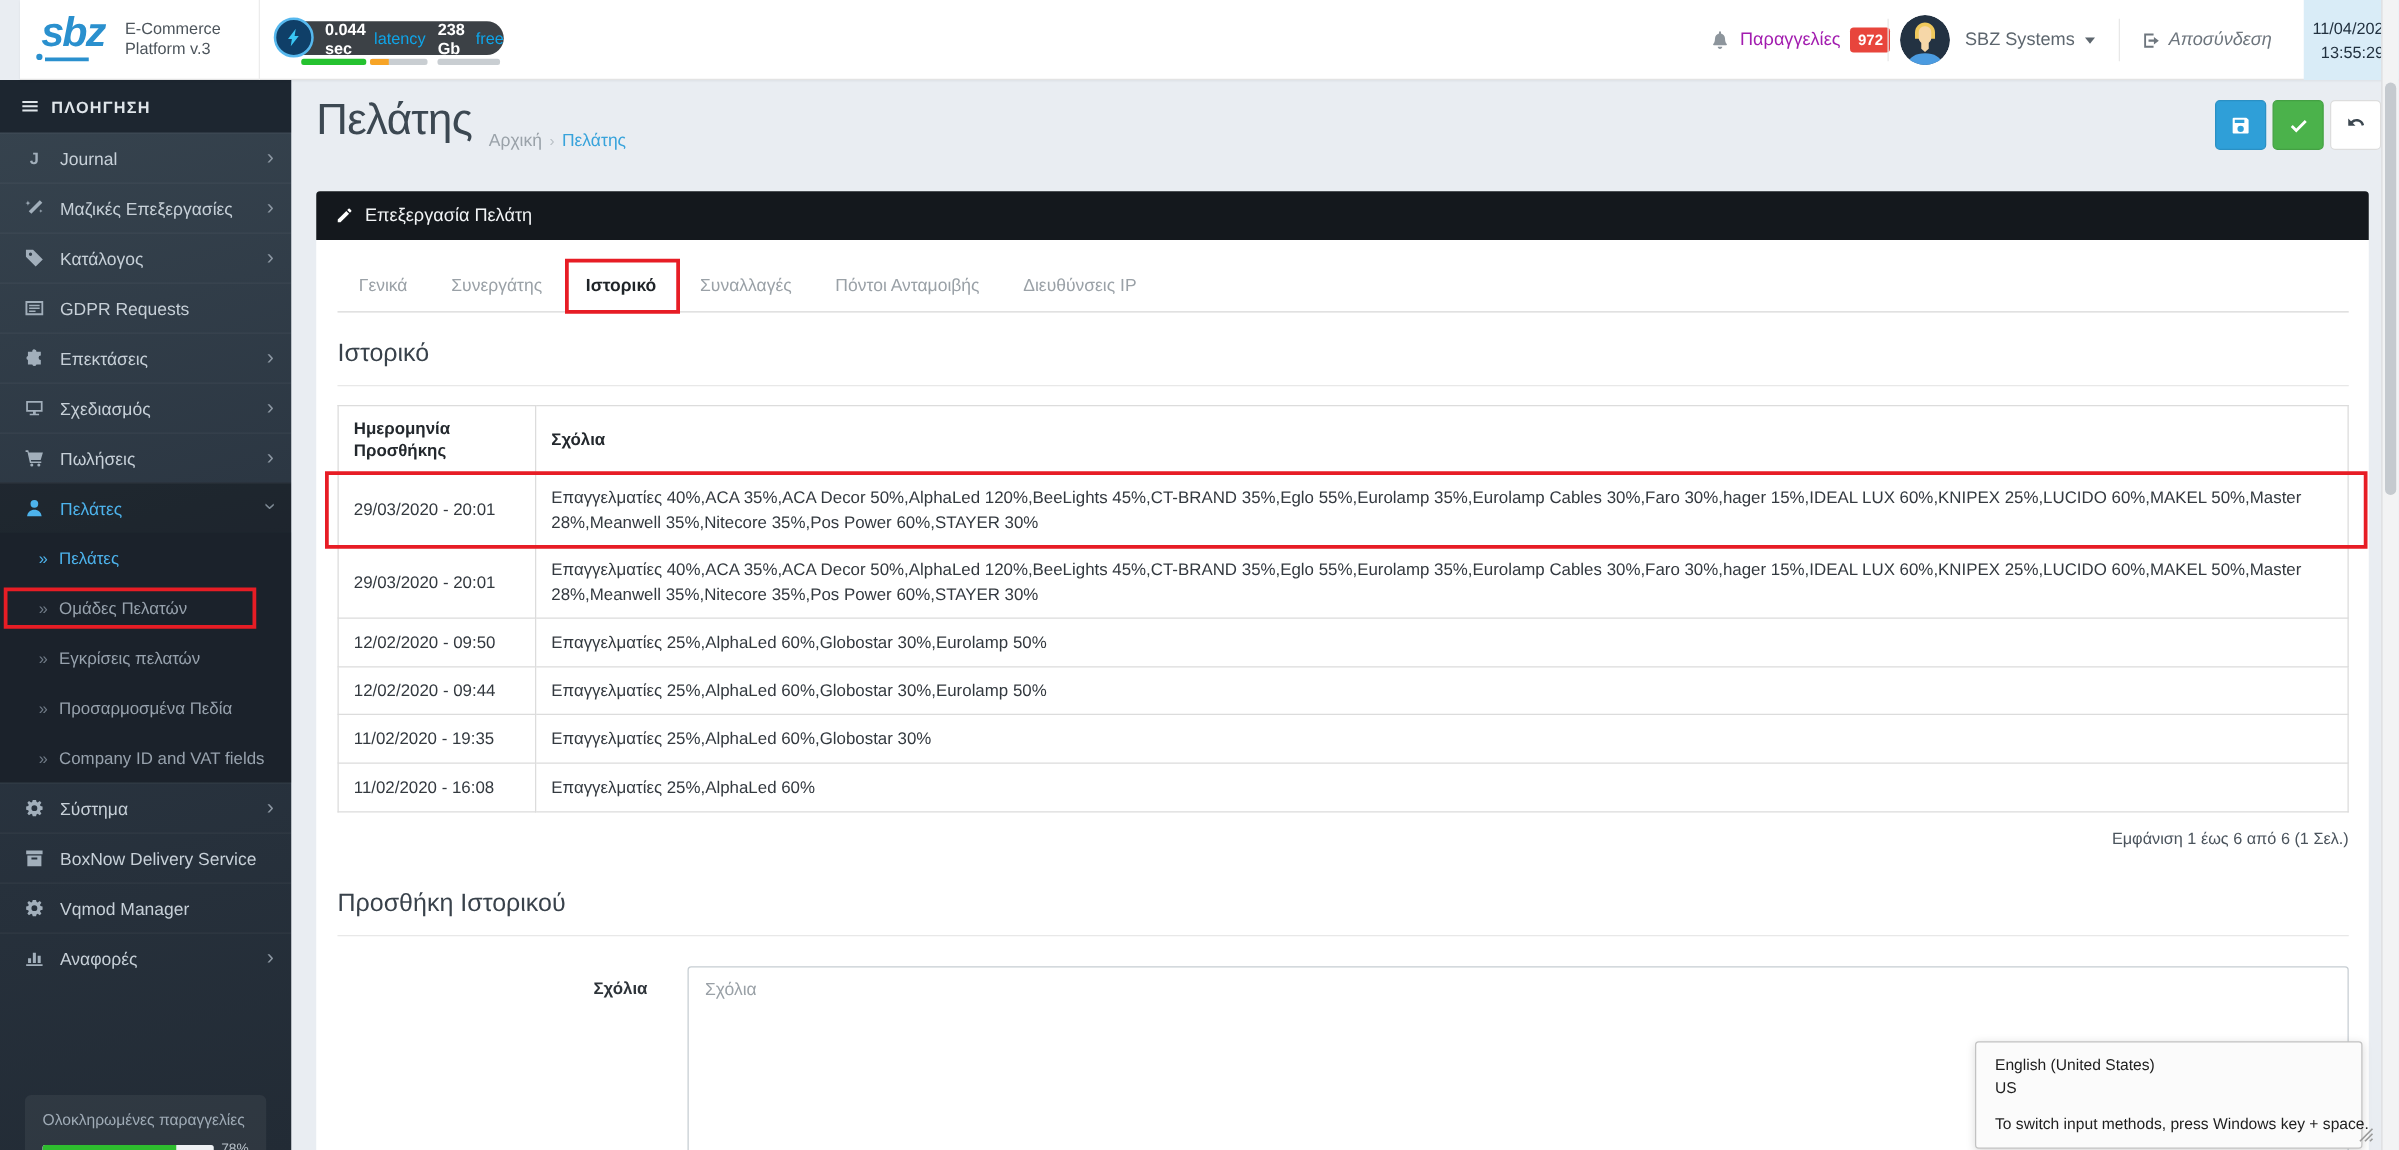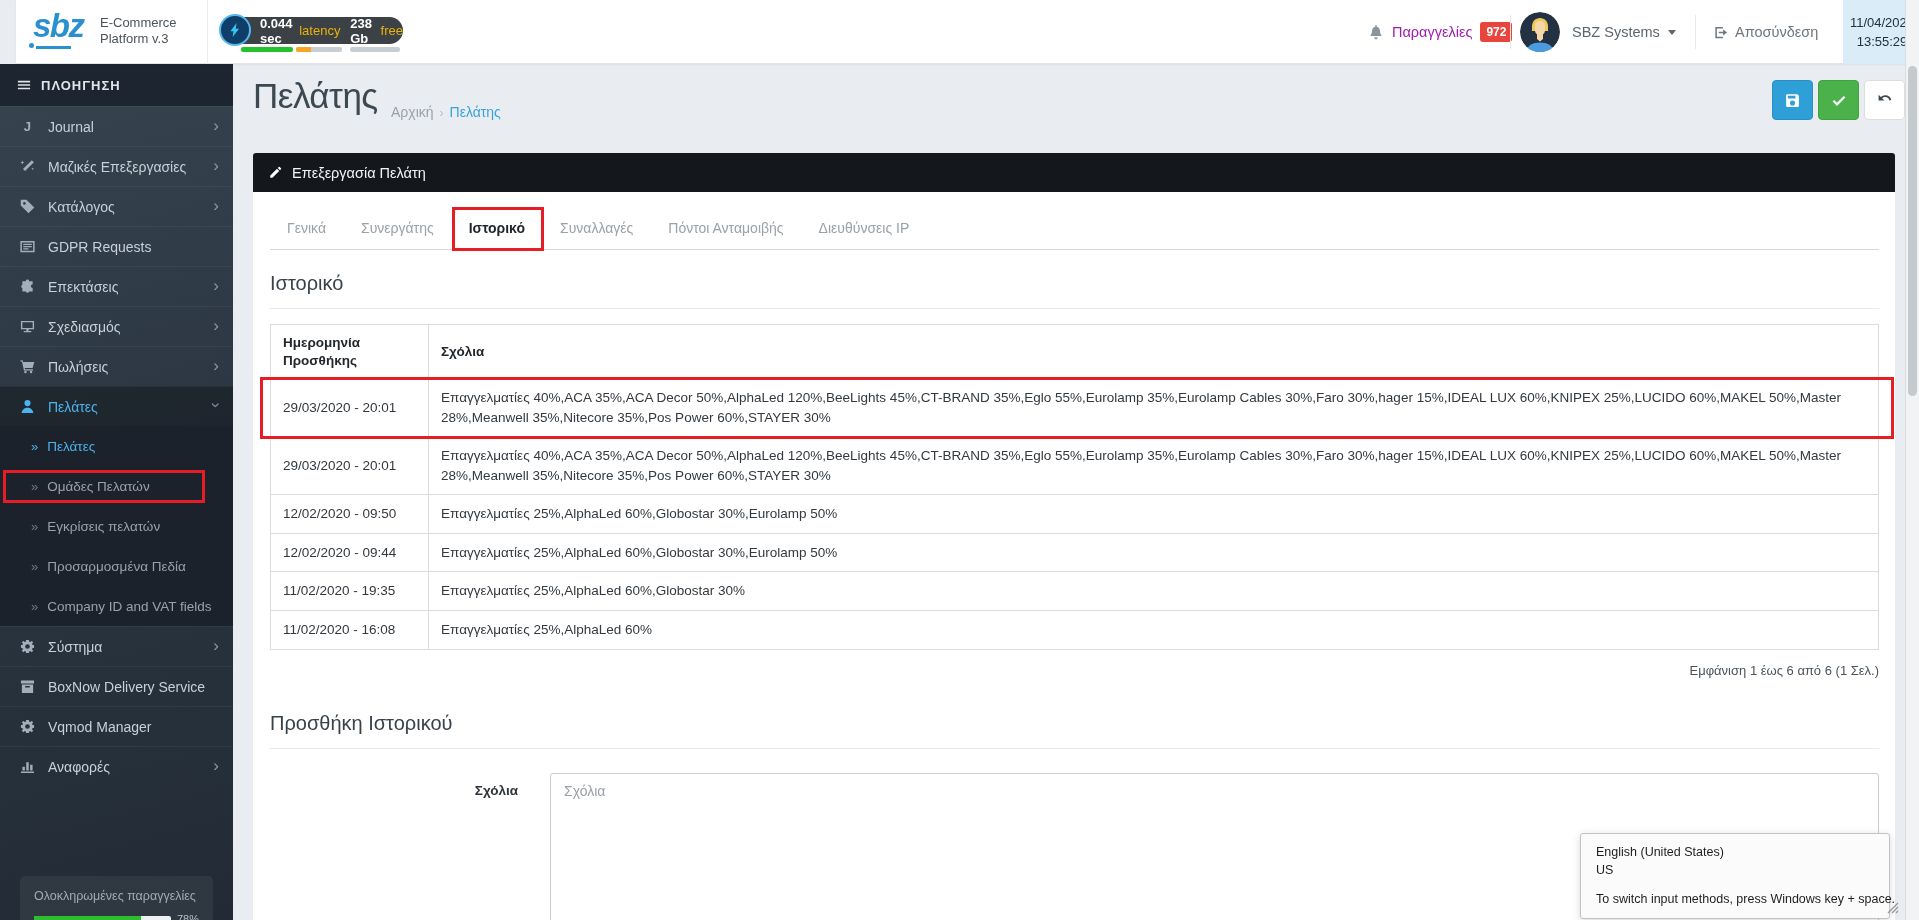--- a/index.html
+++ b/index.html
@@ -9,38 +9,38 @@
   .topbar { position:absolute; left:16px; top:0; width:1919px; height:64px; background:#ffffff; border-bottom:1px solid #e3e3e3; box-shadow:0 1px 2px rgba(0,0,0,.06); z-index:20; }
   .logo-area { position:absolute; left:0; top:0; width:192px; height:64px; border-right:1px solid #ececec; }
   .brand { position:absolute; left:17px; top:7px; font-size:33px; font-weight:bold; color:#2a90ce; letter-spacing:-1.5px; font-style:italic; }
   .brand-bar { position:absolute; left:20px; top:46px; width:35px; height:3px; background:#2a90ce; }
   .brand-dot { position:absolute; left:13px; top:43px; width:5px; height:5px; border-radius:50%; background:#2a90ce; }
   .brand-text { position:absolute; left:84px; top:15px; font-size:13px; color:#4c545b; line-height:16px; }
 
   .pill { position:absolute; left:207px; top:17px; width:180px; height:27px; background:#3c4146; border-radius:14px; display:flex; align-items:center; padding-left:37px; font-size:13px; }
   .pill-ico { position:absolute; left:-4px; top:-3px; width:32px; height:32px; border-radius:50%; background:#0f3f68; border:2px solid #56b8ee; display:flex; align-items:center; justify-content:center; }
   .pill b { color:#ffffff; font-weight:bold; }
-  .pill .lab { color:#eab308; margin-left:4px; }
+  .pill .lab { color:#0ea5e9; margin-left:4px; }
   .pill .sp { width:16px; }
   .bars { position:absolute; left:225px; top:47px; height:5px; width:160px; }
   .bars .seg { position:absolute; top:0; height:5px; border-radius:2px; }
   .seg1 { left:0; width:52px; background:#25c22f; }
   .seg2 { left:55px; width:46px; background:#c9ced2; overflow:hidden; }
   .seg2 i { display:block; width:15px; height:5px; background:#f7a426; }
   .seg3 { left:109px; width:50px; background:#c9ced2; }
 
   .orders { position:absolute; left:1352px; top:0; height:64px; display:flex; align-items:center; gap:8px; cursor:pointer; }
   .orders .olab { font-size:14.5px; color:#a21caf; }
   .badge-red { background:#e8453c; color:#fff; font-size:12px; font-weight:bold; border-radius:3px; padding:3px 6px; }
   .tdiv { position:absolute; top:15px; width:1px; height:34px; background:#e8e8e8; }
   .avatar { position:absolute; left:1504px; top:12px; width:40px; height:40px; border-radius:50%; overflow:hidden; cursor:pointer; }
   .uname { position:absolute; left:1556px; top:0; height:64px; display:flex; align-items:center; gap:8px; cursor:pointer; }
   .uname span { font-size:14.5px; color:#5d666e; }
   .caret { width:0; height:0; border-left:4px solid transparent; border-right:4px solid transparent; border-top:5px solid #5d666e; }
-  .logout { position:absolute; left:1697px; top:0; height:64px; display:flex; align-items:center; gap:7px; cursor:pointer; }
+  .logout { position:absolute; left:1697px; top:0; height:64px; display:flex; align-items:center; gap:7px; cursor:pointer;font-style:italic; }
   .logout span { font-size:14.5px; color:#6e767e; }
   .datebox { position:absolute; left:1827px; top:0; width:78px; height:64px; background:#d9ecf7; display:flex; flex-direction:column; align-items:center; justify-content:center; font-size:13px; color:#22313f; line-height:19px; }
 
   
   .sidebar { position:absolute; left:0; top:64px; width:233px; height:856px; background:linear-gradient(165deg,#37444f 0%,#2b3642 45%,#222b35 100%); z-index:10; overflow:hidden; }
   .nav-head { height:42px; background:#1d2630; display:flex; align-items:center; gap:10px; padding-left:17px; color:#dfe5ea; font-size:13px; font-weight:bold; letter-spacing:1px; }
   .side-item { height:40px; display:flex; align-items:center; gap:12px; padding-left:18px; border-top:1px solid rgba(255,255,255,.05); color:#c7d0d8; font-size:14px; position:relative; cursor:pointer; }
   .si-ico { width:18px; display:flex; justify-content:center; color:#a2afbb; flex:none; }
   .side-item.active { background:rgba(0,0,0,.30); color:#4db3ec; }
   .side-item.active .si-ico { color:#4db3ec; }

